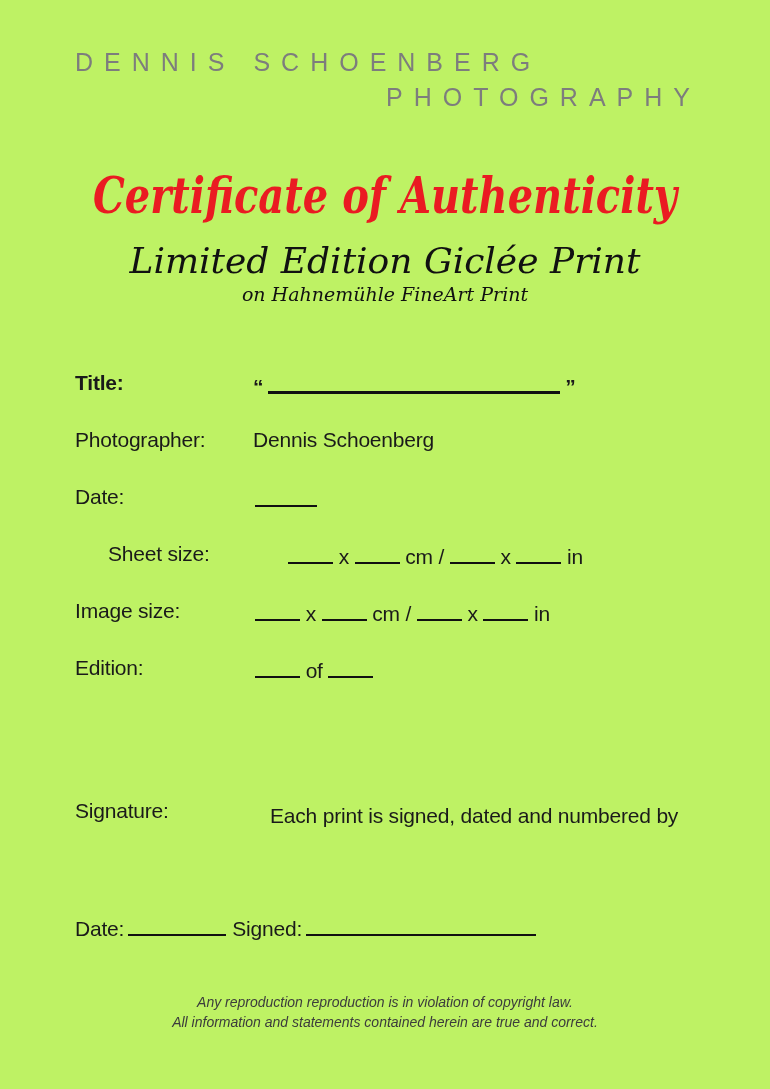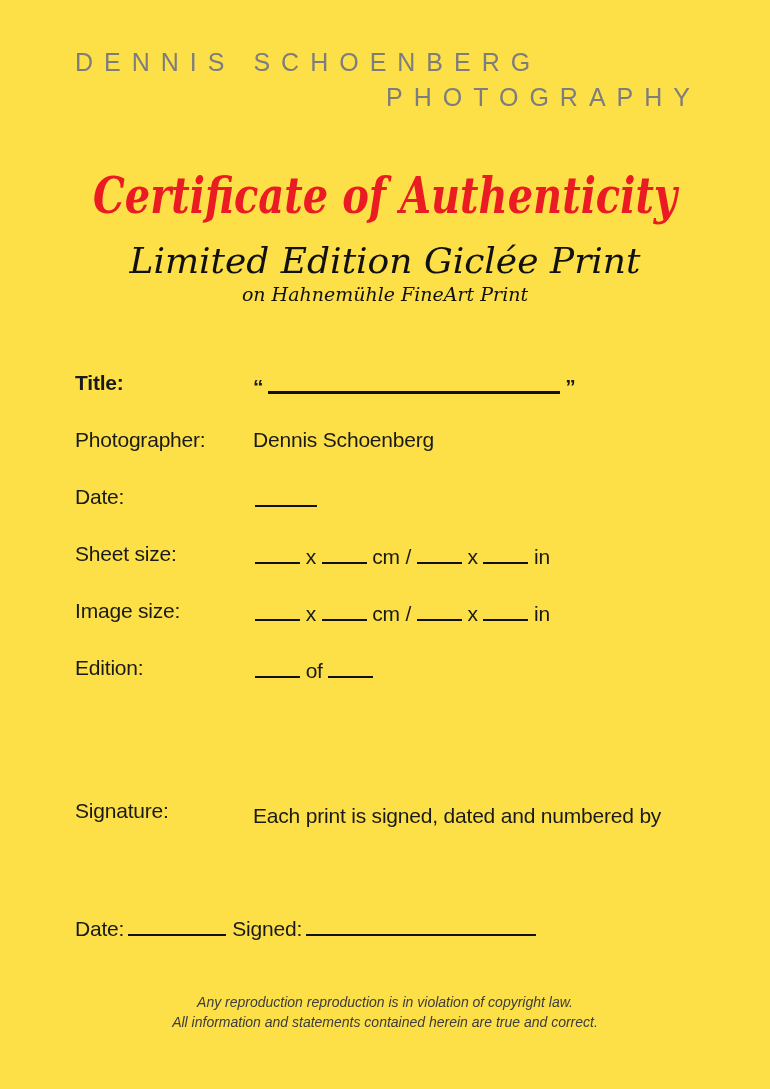--- a/index.html
+++ b/index.html
@@ -1,17 +1,17 @@
 <!DOCTYPE html>
 <html><head>
 <meta charset="utf-8">
 <style>
   html,body{margin:0;padding:0;background:#ffffff;}
   .page{
-    position:relative;width:770px;height:1089px;background:#fde047;
+    position:relative;width:770px;height:1089px;background:#bef264;
     font-family:"Liberation Sans",sans-serif;color:#1a1a1a;overflow:hidden;
   }
   
   .hdr{
     position:absolute;font-size:25px;letter-spacing:11px;color:#7d7d7d;
     white-space:nowrap;font-weight:400;
   }
   .hdr-line1{left:75px;top:48px;}
   .hdr-line2{top:83px;right:69px;}
   
@@ -35,21 +35,21 @@
   .val{position:absolute;left:255px;top:0;}
   .bold{font-weight:bold;}
   .blank{display:inline-block;border-bottom:2px solid #111;height:0.95em;vertical-align:baseline;}
   .blank-title{width:292px;border-bottom-width:3px;margin:0 5px;}
   .blank-date{width:62px;}
   .blank-size{width:45px;}
   .blank-edition{width:45px;}
   .blank-signdate{width:98px;margin:0 6px 0 4px;}
   .blank-signed{width:230px;margin-left:4px;}
   .quote{font-weight:bold;}
-  .sig-val{line-height:33px;}
+  .sig-val{line-height:33px;margin-left:17px;}
   .signrow{position:absolute;left:75px;top:914px;font-size:21px;letter-spacing:-0.2px;white-space:nowrap;}
   .footer{
     position:absolute;top:992px;left:0;width:100%;text-align:center;
     font-size:14px;font-style:italic;color:#3c3c3c;line-height:20px;
   }
 </style>
 </head>
 <body>
 
 <div class="page">
@@ -69,21 +69,21 @@
   <div class="row" style="top:428px;">
     <span class="lbl">Photographer:</span>
     <span class="val" style="left:253px;">Dennis Schoenberg</span>
   </div>
 
   <div class="row" style="top:485px;">
     <span class="lbl">Date:</span>
     <span class="val"><span class="blank blank-date"></span></span>
   </div>
 
-  <div class="row" style="top:542px;">
+  <div class="row" style="top:542px;margin-left:33px;">
     <span class="lbl">Sheet size:</span>
     <span class="val"><span class="blank blank-size"></span>
       <span>x</span>
       <span class="blank blank-size"></span>
       <span>cm</span>
       <span>/</span>
       <span class="blank blank-size"></span>
       <span>x</span>
       <span class="blank blank-size"></span>
       <span>in</span></span>

